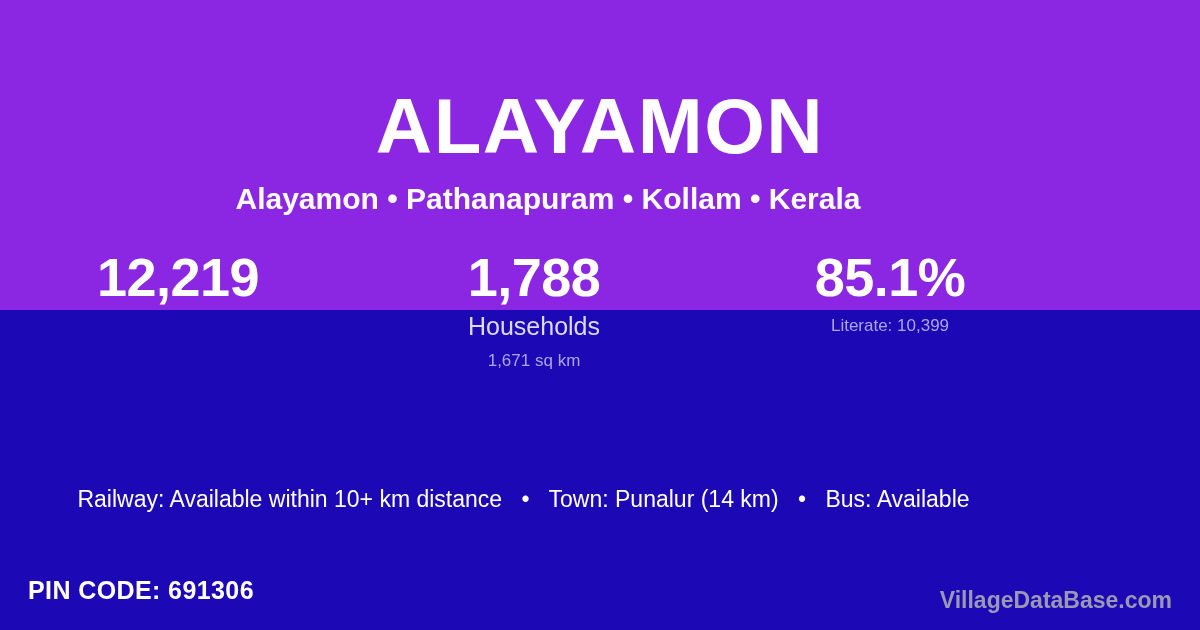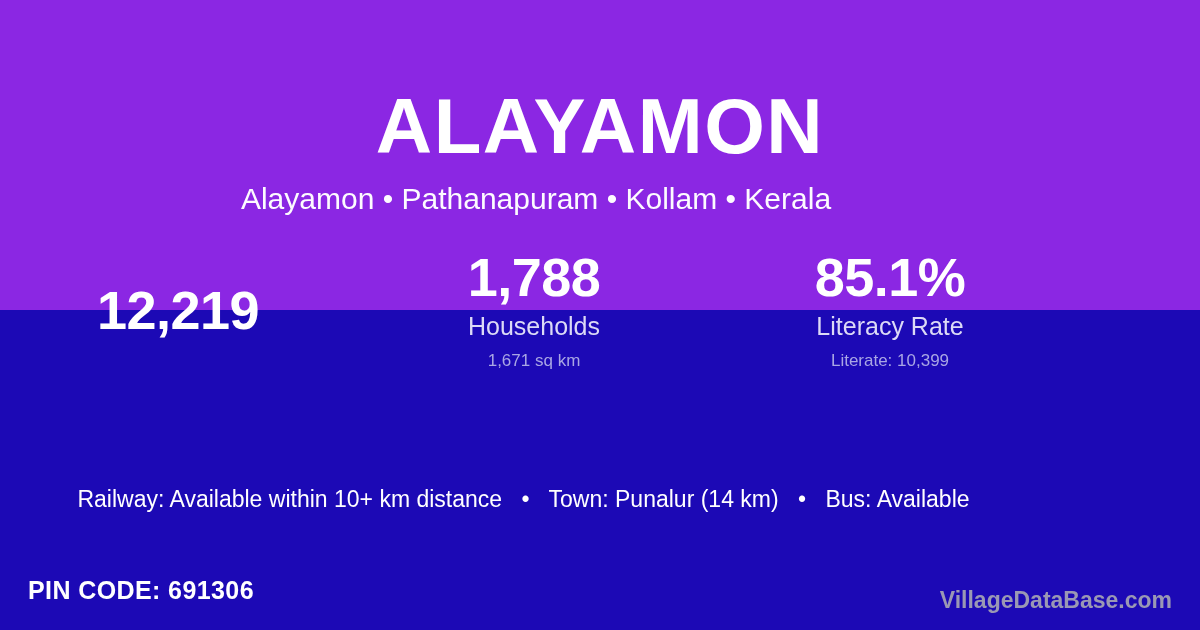--- a/index.html
+++ b/index.html
@@ -43,39 +43,38 @@
     font-size: 78px;
     line-height: 88px;
     font-weight: bold;
     letter-spacing: 1.5px;
     color: #ffffff;
     white-space: nowrap;
   }
 
   .village-subtitle {
     position: absolute;
-    left: 4px;
+    left: 16px;
     top: 181px;
     width: 1064px;
     text-align: center;
     font-size: 30px;
     line-height: 36px;
-    font-weight: normal;
+    font-weight: bold;
     color: #fdfbff;
     white-space: nowrap;
   }
 
   
   .stats {
     position: absolute;
     left: 0;
     top: 248px;
     width: 1068px;
     display: flex;
-    align-items: center;
   }
 
   .stat {
     flex: 1 1 0;
     text-align: center;
   }
 
   .stat-value {
     font-size: 54px;
     line-height: 58px;
@@ -164,21 +163,20 @@
     </div>
 
     <div class="stat">
       <div class="stat-value">1,788</div>
       <div class="stat-label">Households</div>
       <div class="stat-sub">1,671 sq km</div>
     </div>
 
     <div class="stat">
       <div class="stat-value">85.1%</div>
-      <div class="stat-label">Literacy Rate</div>
       <div class="stat-sub">Literate: 10,399</div>
     </div>
 
   </div>
 
   <div class="info-line">
     <span>Railway: Available within 10+ km distance</span>
     <span class="info-sep">•</span>
     <span>Town: Punalur (14 km)</span>
     <span class="info-sep">•</span>

